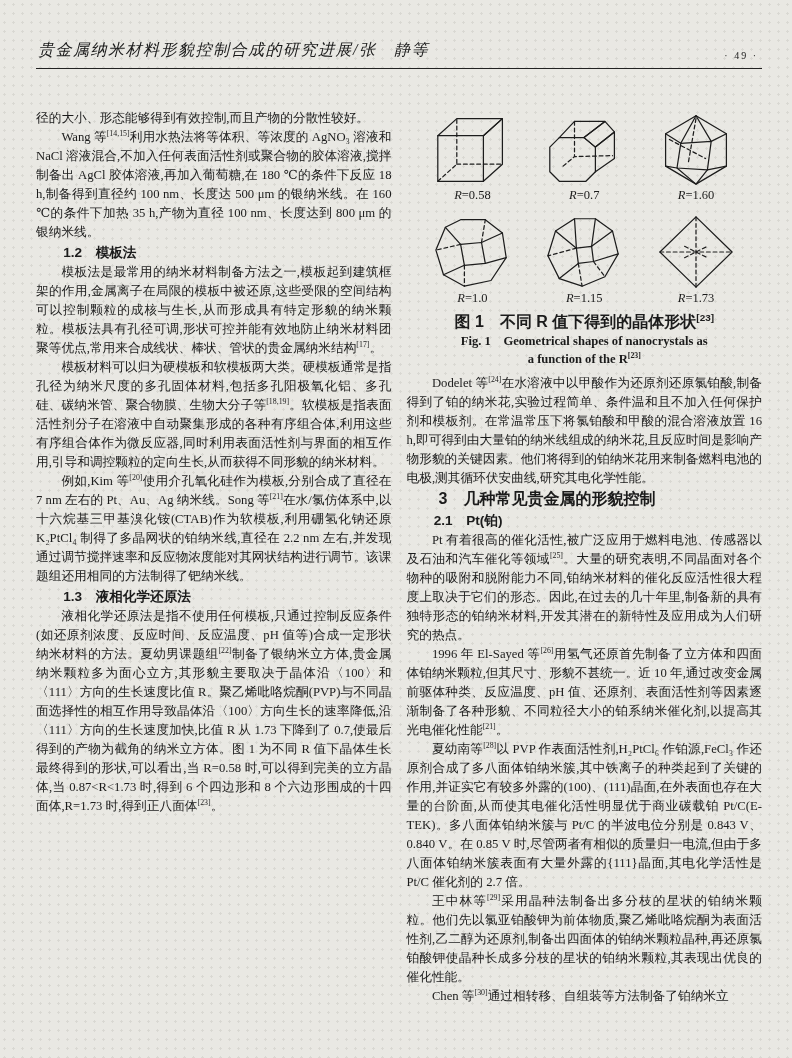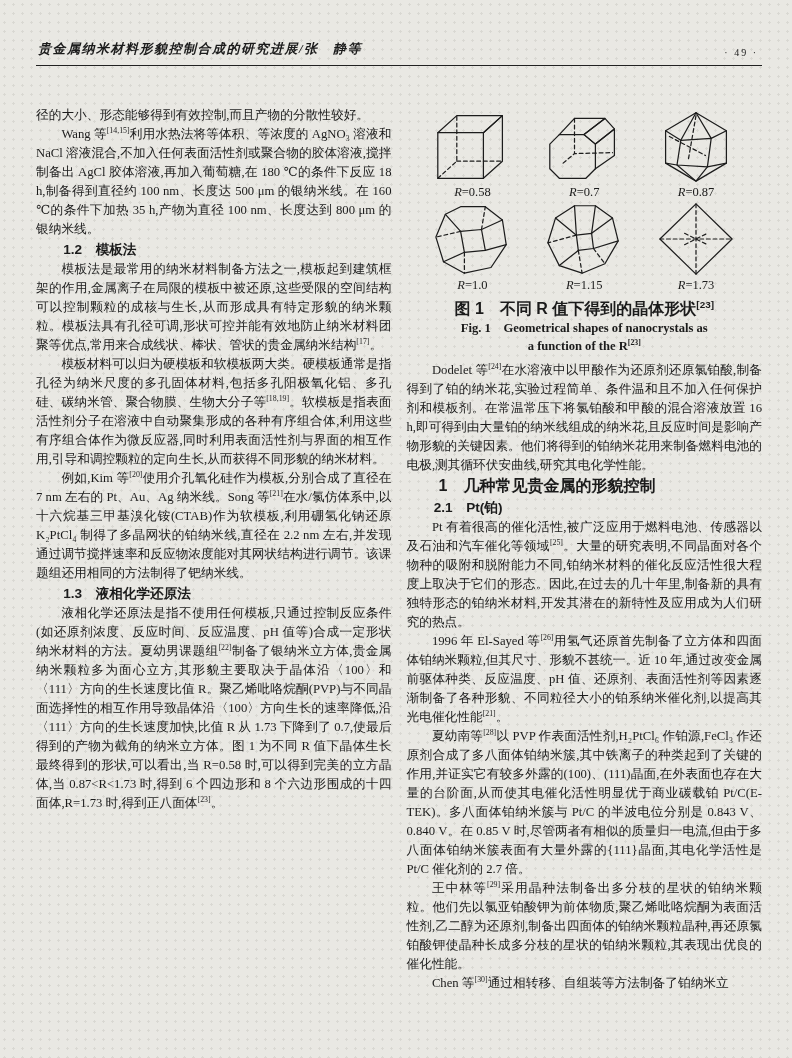--- a/index.html
+++ b/index.html
@@ -15,39 +15,39 @@
     padding:40px 30px 0 36px;overflow:hidden;
     background-image:radial-gradient(rgba(110,110,100,0.13) 1px, transparent 1.2px);
     background-size:9px 9px;
   }
   
   .pg-header{
     display:flex;justify-content:space-between;align-items:flex-end;
     border-bottom:1.6px solid #222;
     padding:0 4px 7px 2px;margin-bottom:12px;
   }
-  .running-title{font-style:italic;font-size:13px;letter-spacing:1.5px;font-weight:bold;}
+  .running-title{font-style:italic;font-size:16px;letter-spacing:1.5px;font-weight:normal;}
   .page-no{font-size:10px;letter-spacing:2px;}
   
   .columns{display:flex;gap:15px;}
   .col{width:356px;font-size:12.7px;line-height:19px;text-align:justify;margin-top:28px;}
   .col p{margin:0;text-indent:2em;}
   .col p.noindent{text-indent:0;}
   sup{font-size:0.62em;vertical-align:super;line-height:0;}
   .h-sub{
     font-family:"Liberation Sans","DejaVu Sans",sans-serif;
     font-weight:bold;font-size:13.6px;line-height:21px;margin:1px 0;text-indent:0;
   }
   .h-main{
     font-family:"Liberation Sans","DejaVu Sans",sans-serif;
     font-weight:bold;font-size:16px;line-height:22px;margin:12px 0 9px 2px;text-indent:0;
   }
   
   .figure-block{margin:2px 0 6px;}
-  .figure-grid{display:grid;grid-template-columns:repeat(3,1fr);row-gap:2px;padding:0 10px;}
+  .figure-grid{display:grid;grid-template-columns:repeat(3,1fr);row-gap:12px;padding:0 10px;}
   .shape-cell{display:flex;flex-direction:column;align-items:center;}
   .shape-cell svg{width:98px;height:76px;display:block;}
   .shape-label{font-size:12.5px;line-height:14px;margin-top:1px;}
   .shape-label::first-letter{font-style:italic;}
   .caption-zh{
     text-align:center;font-weight:bold;font-size:16px;line-height:20px;
     font-family:"Liberation Sans","DejaVu Sans",sans-serif;margin-top:7px;
   }
   .caption-en{text-align:center;font-weight:bold;font-size:12.6px;line-height:18px;}
   .stroke{fill:none;stroke:#1c1c1c;stroke-width:1.3;stroke-linejoin:round;stroke-linecap:round;}
@@ -107,21 +107,21 @@
           <div class="shape-cell">
             <svg viewBox="0 0 100 80">
               <path class="stroke" d="M50 5 L82 24 L82 58 L50 77 L18 58 L18 24 Z"></path>
               <path class="stroke" d="M50 5 L34 34 L18 24"></path>
               <path class="stroke" d="M50 5 L66 32 L82 24"></path>
               <path class="stroke" d="M34 34 L66 32 L62 62 L30 60 Z"></path>
               <path class="stroke" d="M50 77 L62 62 M50 77 L30 60 M18 58 L30 60 M82 58 L62 62"></path>
               <path class="stroke dash" d="M22 30 L60 50"></path>
               <path class="stroke dash" d="M50 8 L42 54"></path>
             </svg>
-            <span class="shape-label">R=0.87</span>
+            <span class="shape-label">R=1.60</span>
           </div>
 
           <div class="shape-cell">
             <svg viewBox="0 0 100 80">
               <path class="stroke" d="M38 6 L64 6 L82 20 L86 46 L70 70 L42 76 L20 64 L12 38 L22 14 Z"></path>
               <path class="stroke" d="M38 32 L60 30 L64 52 L42 54 Z"></path>
               <path class="stroke" d="M38 32 L22 14 M60 30 L82 20 M64 52 L86 46 M42 54 L20 64"></path>
               <path class="stroke dash" d="M38 32 L12 38 M60 30 L64 6"></path>
               <path class="stroke dash" d="M42 54 L42 76"></path>
             </svg>
@@ -152,21 +152,21 @@
 
         </div>
 
         <div class="caption-zh">图 1　不同 R 值下得到的晶体形状<sup>[23]</sup></div>
         <div class="caption-en">Fig. 1　Geometrical shapes of nanocrystals as</div>
         <div class="caption-en">a function of the R<sup>[23]</sup></div>
       </div>
 
       <p>Dodelet 等<sup>[24]</sup>在水溶液中以甲酸作为还原剂还原氯铂酸,制备得到了铂的纳米花,实验过程简单、条件温和且不加入任何保护剂和模板剂。在常温常压下将氯铂酸和甲酸的混合溶液放置 16 h,即可得到由大量铂的纳米线组成的纳米花,且反应时间是影响产物形貌的关键因素。他们将得到的铂纳米花用来制备燃料电池的电极,测其循环伏安曲线,研究其电化学性能。</p>
 
-      <p class="h-main">1　几种常见贵金属的形貌控制</p>
+      <p class="h-main">3　几种常见贵金属的形貌控制</p>
       <p class="h-sub">2.1　Pt(铂)</p>
 
       <p>Pt 有着很高的催化活性,被广泛应用于燃料电池、传感器以及石油和汽车催化等领域<sup>[25]</sup>。大量的研究表明,不同晶面对各个物种的吸附和脱附能力不同,铂纳米材料的催化反应活性很大程度上取决于它们的形态。因此,在过去的几十年里,制备新的具有独特形态的铂纳米材料,开发其潜在的新特性及应用成为人们研究的热点。</p>
       <p>1996 年 El-Sayed 等<sup>[26]</sup>用氢气还原首先制备了立方体和四面体铂纳米颗粒,但其尺寸、形貌不甚统一。近 10 年,通过改变金属前驱体种类、反应温度、pH 值、还原剂、表面活性剂等因素逐渐制备了各种形貌、不同粒径大小的铂系纳米催化剂,以提高其光电催化性能<sup>[21]</sup>。</p>
       <p>夏幼南等<sup>[28]</sup>以 PVP 作表面活性剂,H₂PtCl₆ 作铂源,FeCl₃ 作还原剂合成了多八面体铂纳米簇,其中铁离子的种类起到了关键的作用,并证实它有较多外露的(100)、(111)晶面,在外表面也存在大量的台阶面,从而使其电催化活性明显优于商业碳载铂 Pt/C(E-TEK)。多八面体铂纳米簇与 Pt/C 的半波电位分别是 0.843 V、0.840 V。在 0.85 V 时,尽管两者有相似的质量归一电流,但由于多八面体铂纳米簇表面有大量外露的{111}晶面,其电化学活性是 Pt/C 催化剂的 2.7 倍。</p>
       <p>王中林等<sup>[29]</sup>采用晶种法制备出多分枝的星状的铂纳米颗粒。他们先以氯亚铂酸钾为前体物质,聚乙烯吡咯烷酮为表面活性剂,乙二醇为还原剂,制备出四面体的铂纳米颗粒晶种,再还原氯铂酸钾使晶种长成多分枝的星状的铂纳米颗粒,其表现出优良的催化性能。</p>
       <p>Chen 等<sup>[30]</sup>通过相转移、自组装等方法制备了铂纳米立</p>
 
     </div>
   </div>

